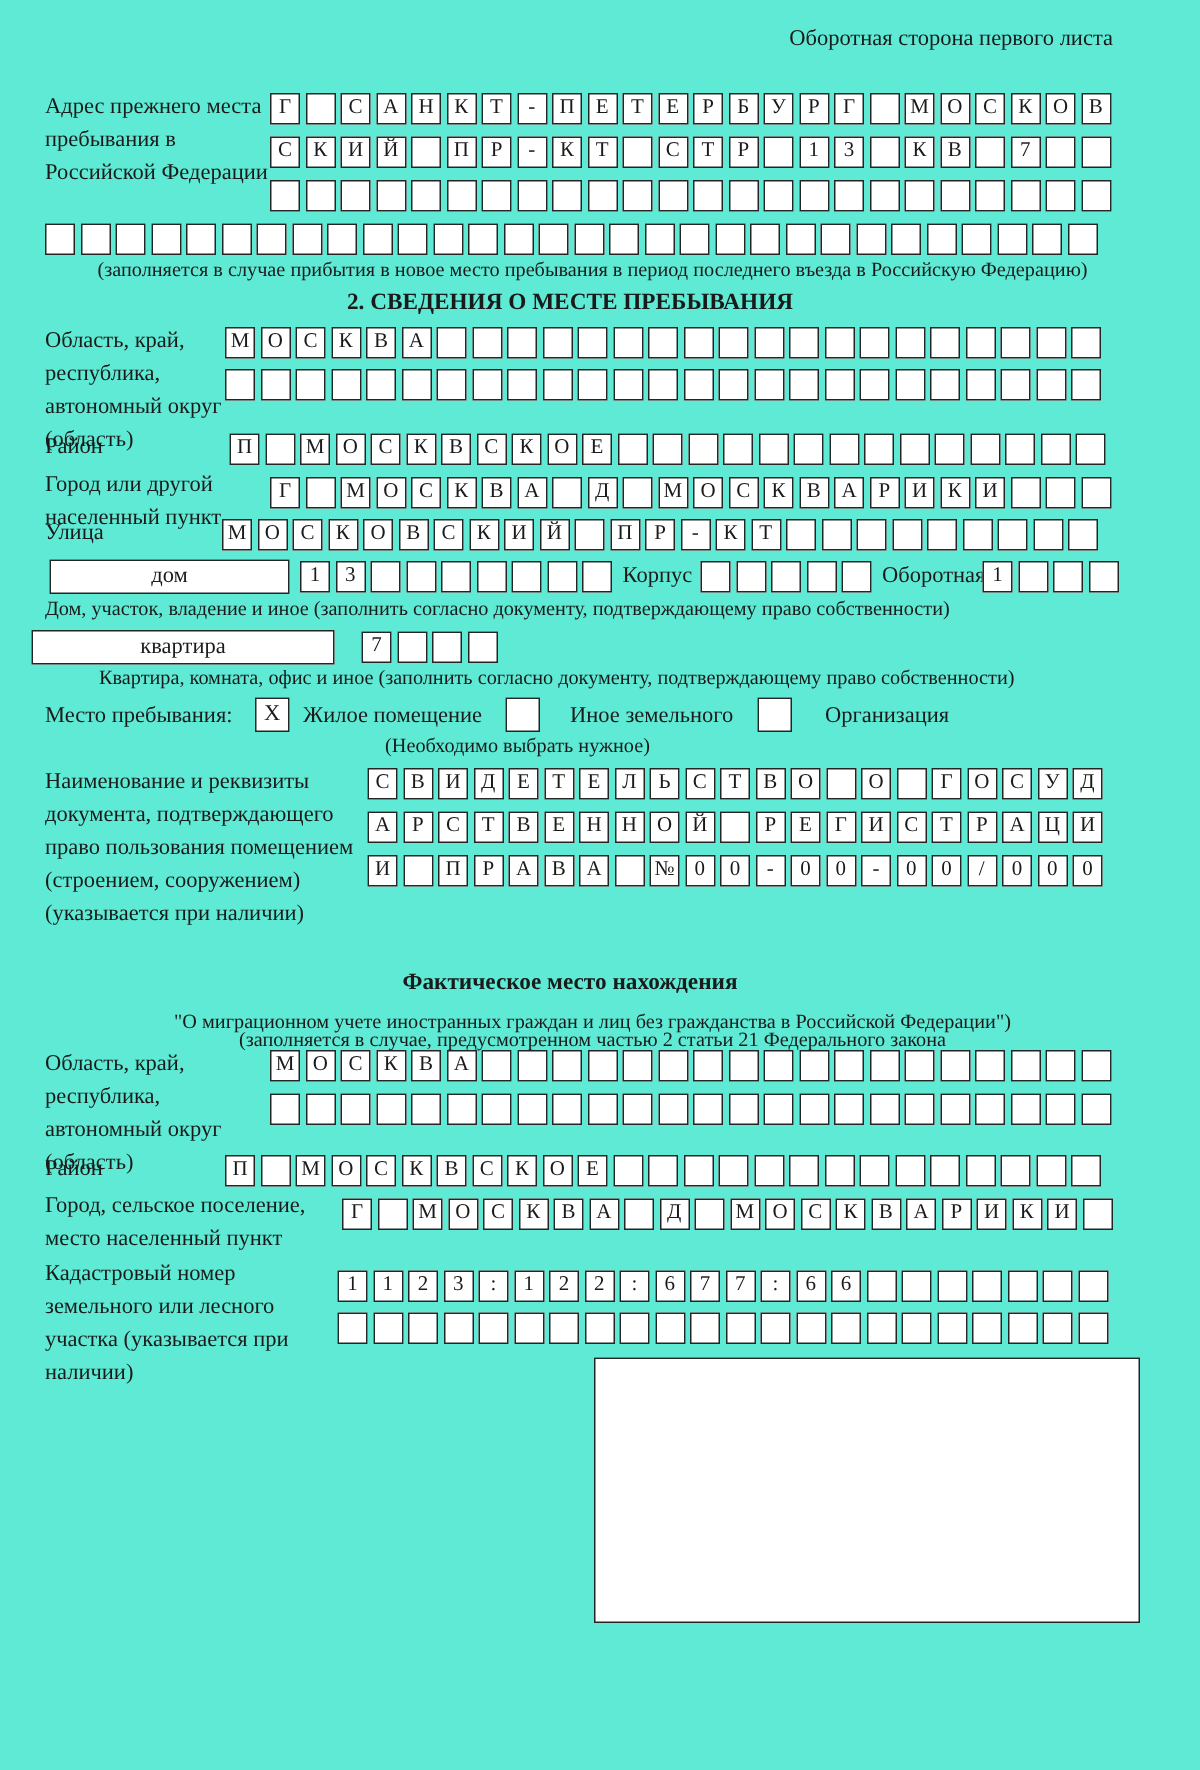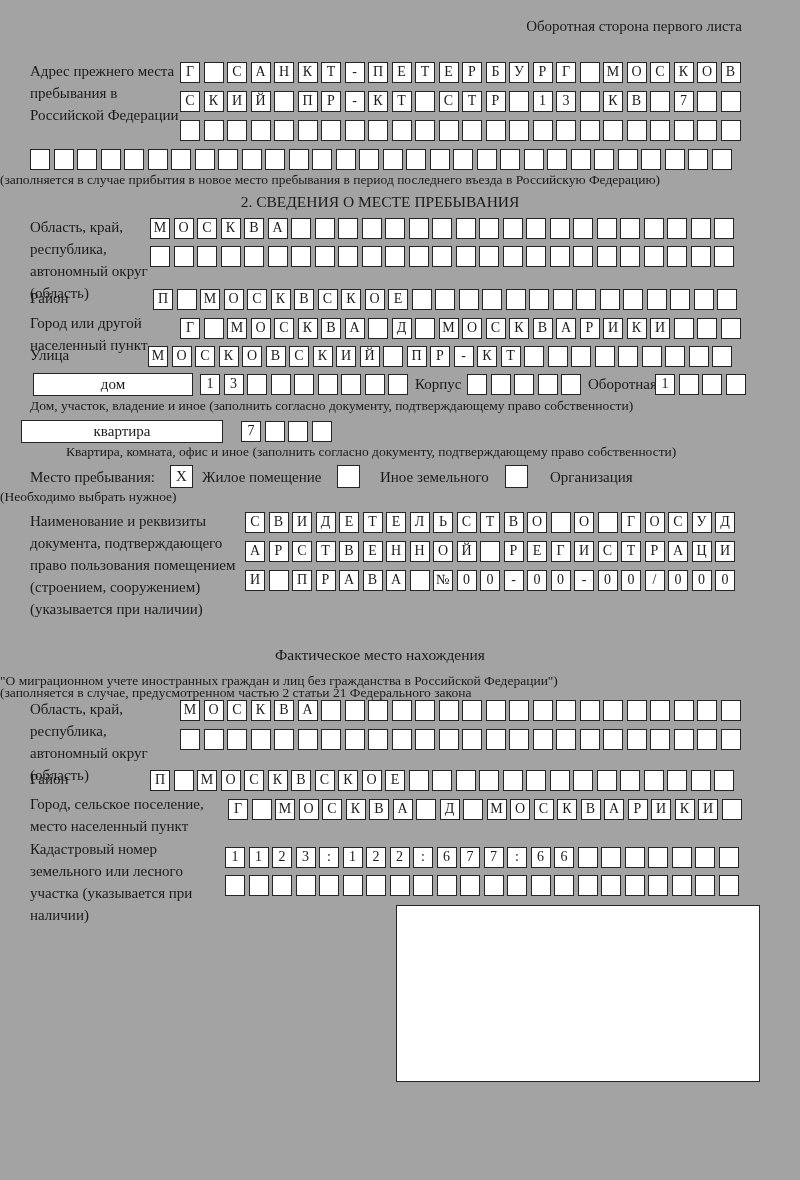--- a/index.html
+++ b/index.html
@@ -1,38 +1,38 @@
 <!DOCTYPE html>
 <html><head>
 <meta charset="utf-8">
 <style>
   html,body{margin:0;padding:0;background:#fff;}
   .page{
-    position:relative;width:800px;height:1180px;background:#a3a3a3;
+    position:relative;width:800px;height:1180px;background:#5eead4;
     font-family:"Liberation Serif", serif;color:#1a1a1a;overflow:hidden;
   }
   .hdr{position:absolute;top:18px;right:58px;font-size:15px;}
   .label{position:absolute;font-size:15px;line-height:22px;}
   .boxrow{position:absolute;display:flex;gap:3.5px;}
   .cbox{
     flex:none;width:20px;height:21px;box-sizing:border-box;
     border:1.6px solid #252525;text-align:center;font-size:14px;line-height:18px;
     background:#fff;
   }
   .wbox{
     position:absolute;box-sizing:border-box;border:1.6px solid #252525;height:23px;
     display:flex;align-items:center;justify-content:center;font-size:15px;background:#fff;
   }
   .chk{
     position:absolute;width:23px;height:23px;box-sizing:border-box;border:1.6px solid #252525;
     text-align:center;font-size:15px;line-height:20px;background:#fff;
   }
   .note{position:absolute;font-size:13.5px;}
-  .note-c{}
-  .sect-title{position:absolute;left:0;width:760px;text-align:center;font-weight:normal;font-size:15.5px;}
+  .note-c{text-align:center;}
+  .sect-title{position:absolute;left:0;width:760px;text-align:center;font-weight:bold;font-size:15.5px;}
   .stamp{position:absolute;box-sizing:border-box;border:1.8px solid #252525;background:#fff;}
   .stampnote{position:absolute;font-size:14px;line-height:21px;text-align:center;}
 </style>
 </head>
 <body>
 
 <div class="page">
 
   <div class="hdr">Оборотная сторона первого листа</div>
 

